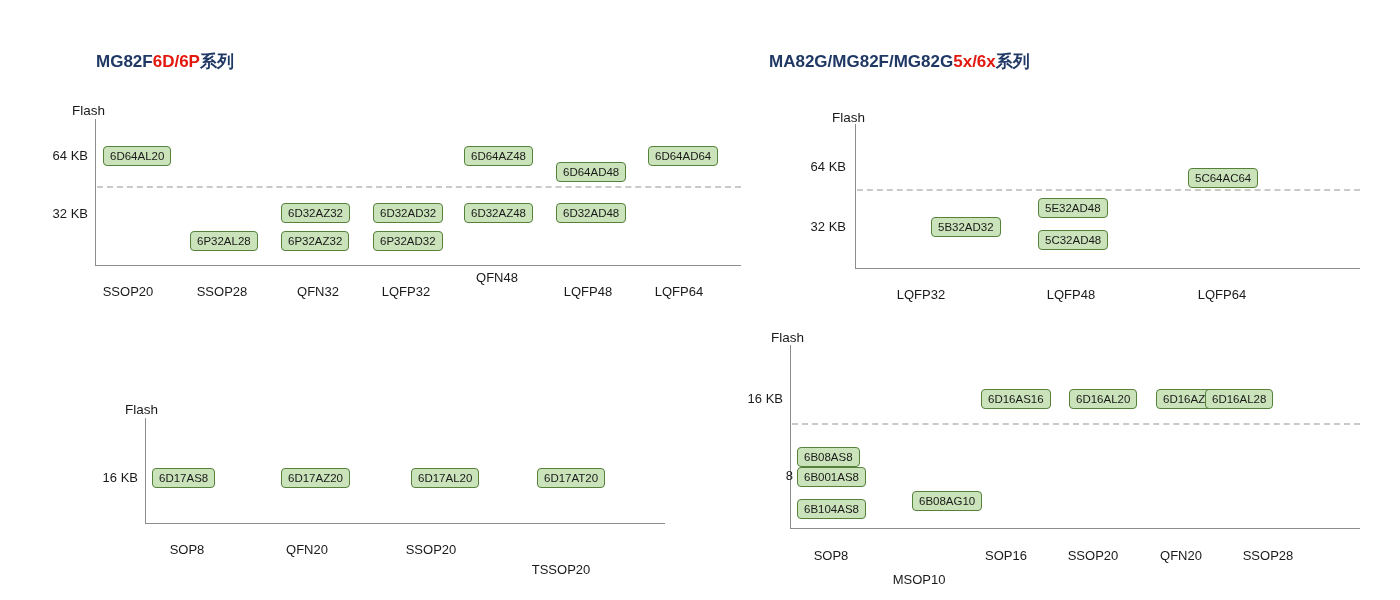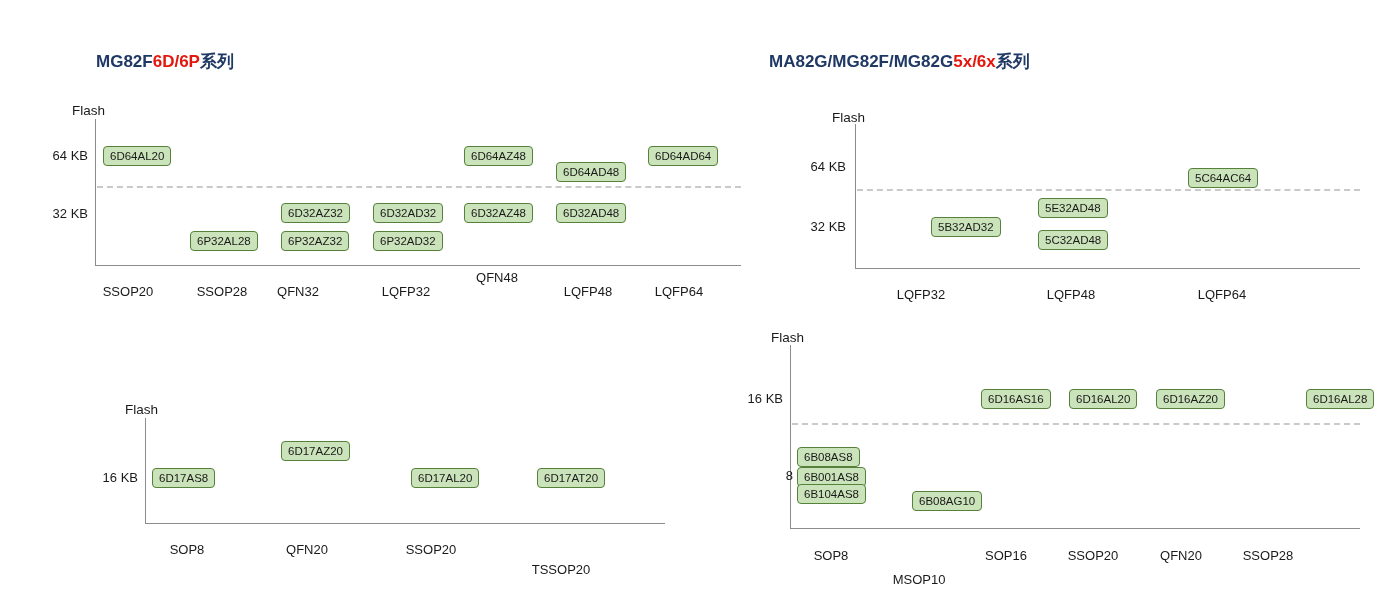--- a/index.html
+++ b/index.html
@@ -92,37 +92,37 @@
     <div class="chip" style="left:281px;top:203px">6D32AZ32</div>
     <div class="chip" style="left:373px;top:203px">6D32AD32</div>
     <div class="chip" style="left:464px;top:203px">6D32AZ48</div>
     <div class="chip" style="left:556px;top:203px">6D32AD48</div>
     <div class="chip" style="left:190px;top:231px">6P32AL28</div>
     <div class="chip" style="left:281px;top:231px">6P32AZ32</div>
     <div class="chip" style="left:373px;top:231px">6P32AD32</div>
 
     <div class="xcat" style="left:88px;top:272px">SSOP20</div>
     <div class="xcat" style="left:182px;top:272px">SSOP28</div>
-    <div class="xcat" style="left:258px;top:272px">QFN32</div>
+    <div class="xcat" style="left:278px;top:272px">QFN32</div>
     <div class="xcat" style="left:366px;top:272px">LQFP32</div>
     <div class="xcat" style="left:457px;top:258px">QFN48</div>
     <div class="xcat" style="left:548px;top:272px">LQFP48</div>
     <div class="xcat" style="left:639px;top:272px">LQFP64</div>
   </div>
 
   <div>
     <div class="flash" style="left:125px;top:402px">Flash</div>
 
     <div class="axis-v" style="left:145px;top:418px;height:105px"></div>
     <div class="axis-h" style="left:145px;top:523px;width:520px"></div>
 
     <div class="ytick" style="left:90px;top:470px">16 KB</div>
 
     <div class="chip" style="left:152px;top:468px">6D17AS8</div>
-    <div class="chip" style="left:281px;top:441px">6D17AZ20</div>
+    <div class="chip" style="left:281px;top:468px">6D17AZ20</div>
     <div class="chip" style="left:411px;top:468px">6D17AL20</div>
     <div class="chip" style="left:537px;top:468px">6D17AT20</div>
 
     <div class="xcat" style="left:147px;top:530px">SOP8</div>
     <div class="xcat" style="left:267px;top:530px">QFN20</div>
     <div class="xcat" style="left:391px;top:530px">SSOP20</div>
     <div class="xcat" style="left:521px;top:550px">TSSOP20</div>
   </div>
 
   <div>
@@ -153,24 +153,24 @@
     <div class="axis-v" style="left:790px;top:345px;height:183px"></div>
     <div class="axis-h" style="left:790px;top:528px;width:570px"></div>
     <div class="dash" style="left:792px;top:423px;width:568px"></div>
 
     <div class="ytick" style="left:735px;top:391px">16 KB</div>
     <div class="ytick" style="left:766px;top:468px">8 KB</div>
 
     <div class="chip" style="left:981px;top:389px">6D16AS16</div>
     <div class="chip" style="left:1069px;top:389px">6D16AL20</div>
     <div class="chip" style="left:1156px;top:389px">6D16AZ20</div>
-    <div class="chip" style="left:1306px;top:389px">6D16AL28</div>
+    <div class="chip" style="left:1205px;top:389px">6D16AL28</div>
     <div class="chip" style="left:797px;top:447px">6B08AS8</div>
     <div class="chip" style="left:797px;top:467px">6B001AS8</div>
-    <div class="chip" style="left:797px;top:484px">6B104AS8</div>
+    <div class="chip" style="left:797px;top:499px">6B104AS8</div>
     <div class="chip" style="left:912px;top:491px">6B08AG10</div>
 
     <div class="xcat" style="left:791px;top:536px">SOP8</div>
     <div class="xcat" style="left:879px;top:560px">MSOP10</div>
     <div class="xcat" style="left:966px;top:536px">SOP16</div>
     <div class="xcat" style="left:1053px;top:536px">SSOP20</div>
     <div class="xcat" style="left:1141px;top:536px">QFN20</div>
     <div class="xcat" style="left:1228px;top:536px">SSOP28</div>
   </div>
 

